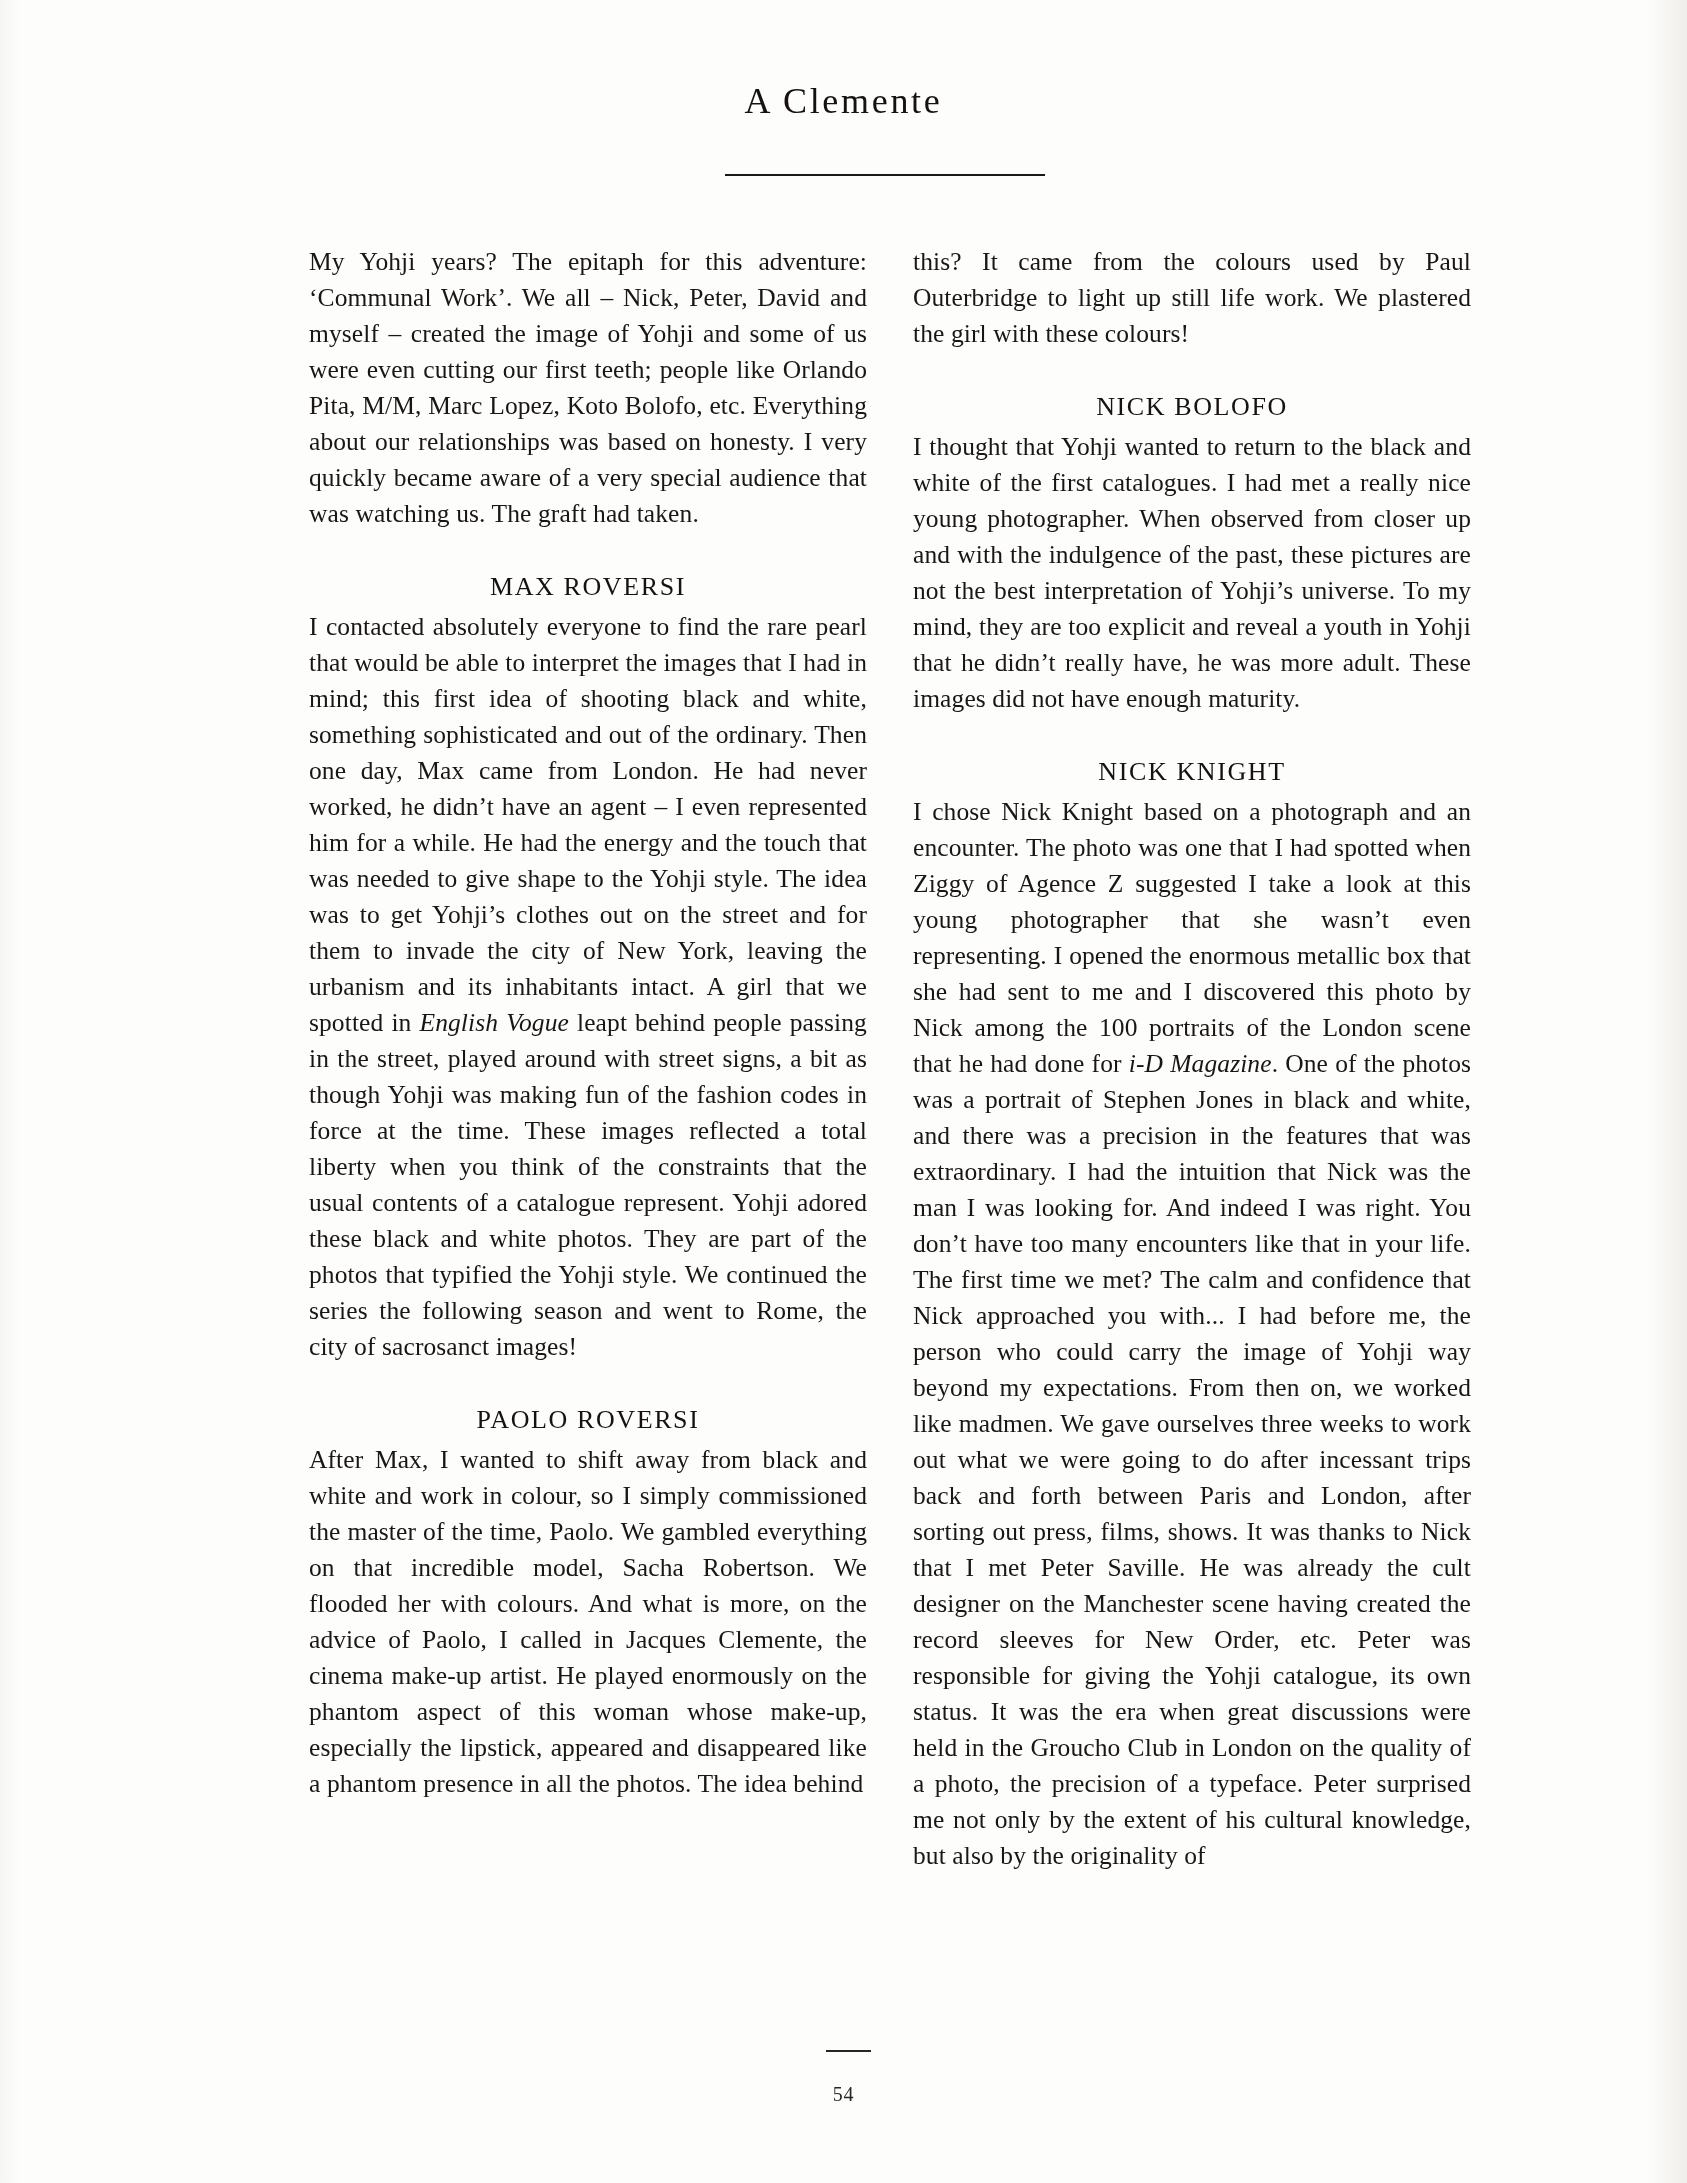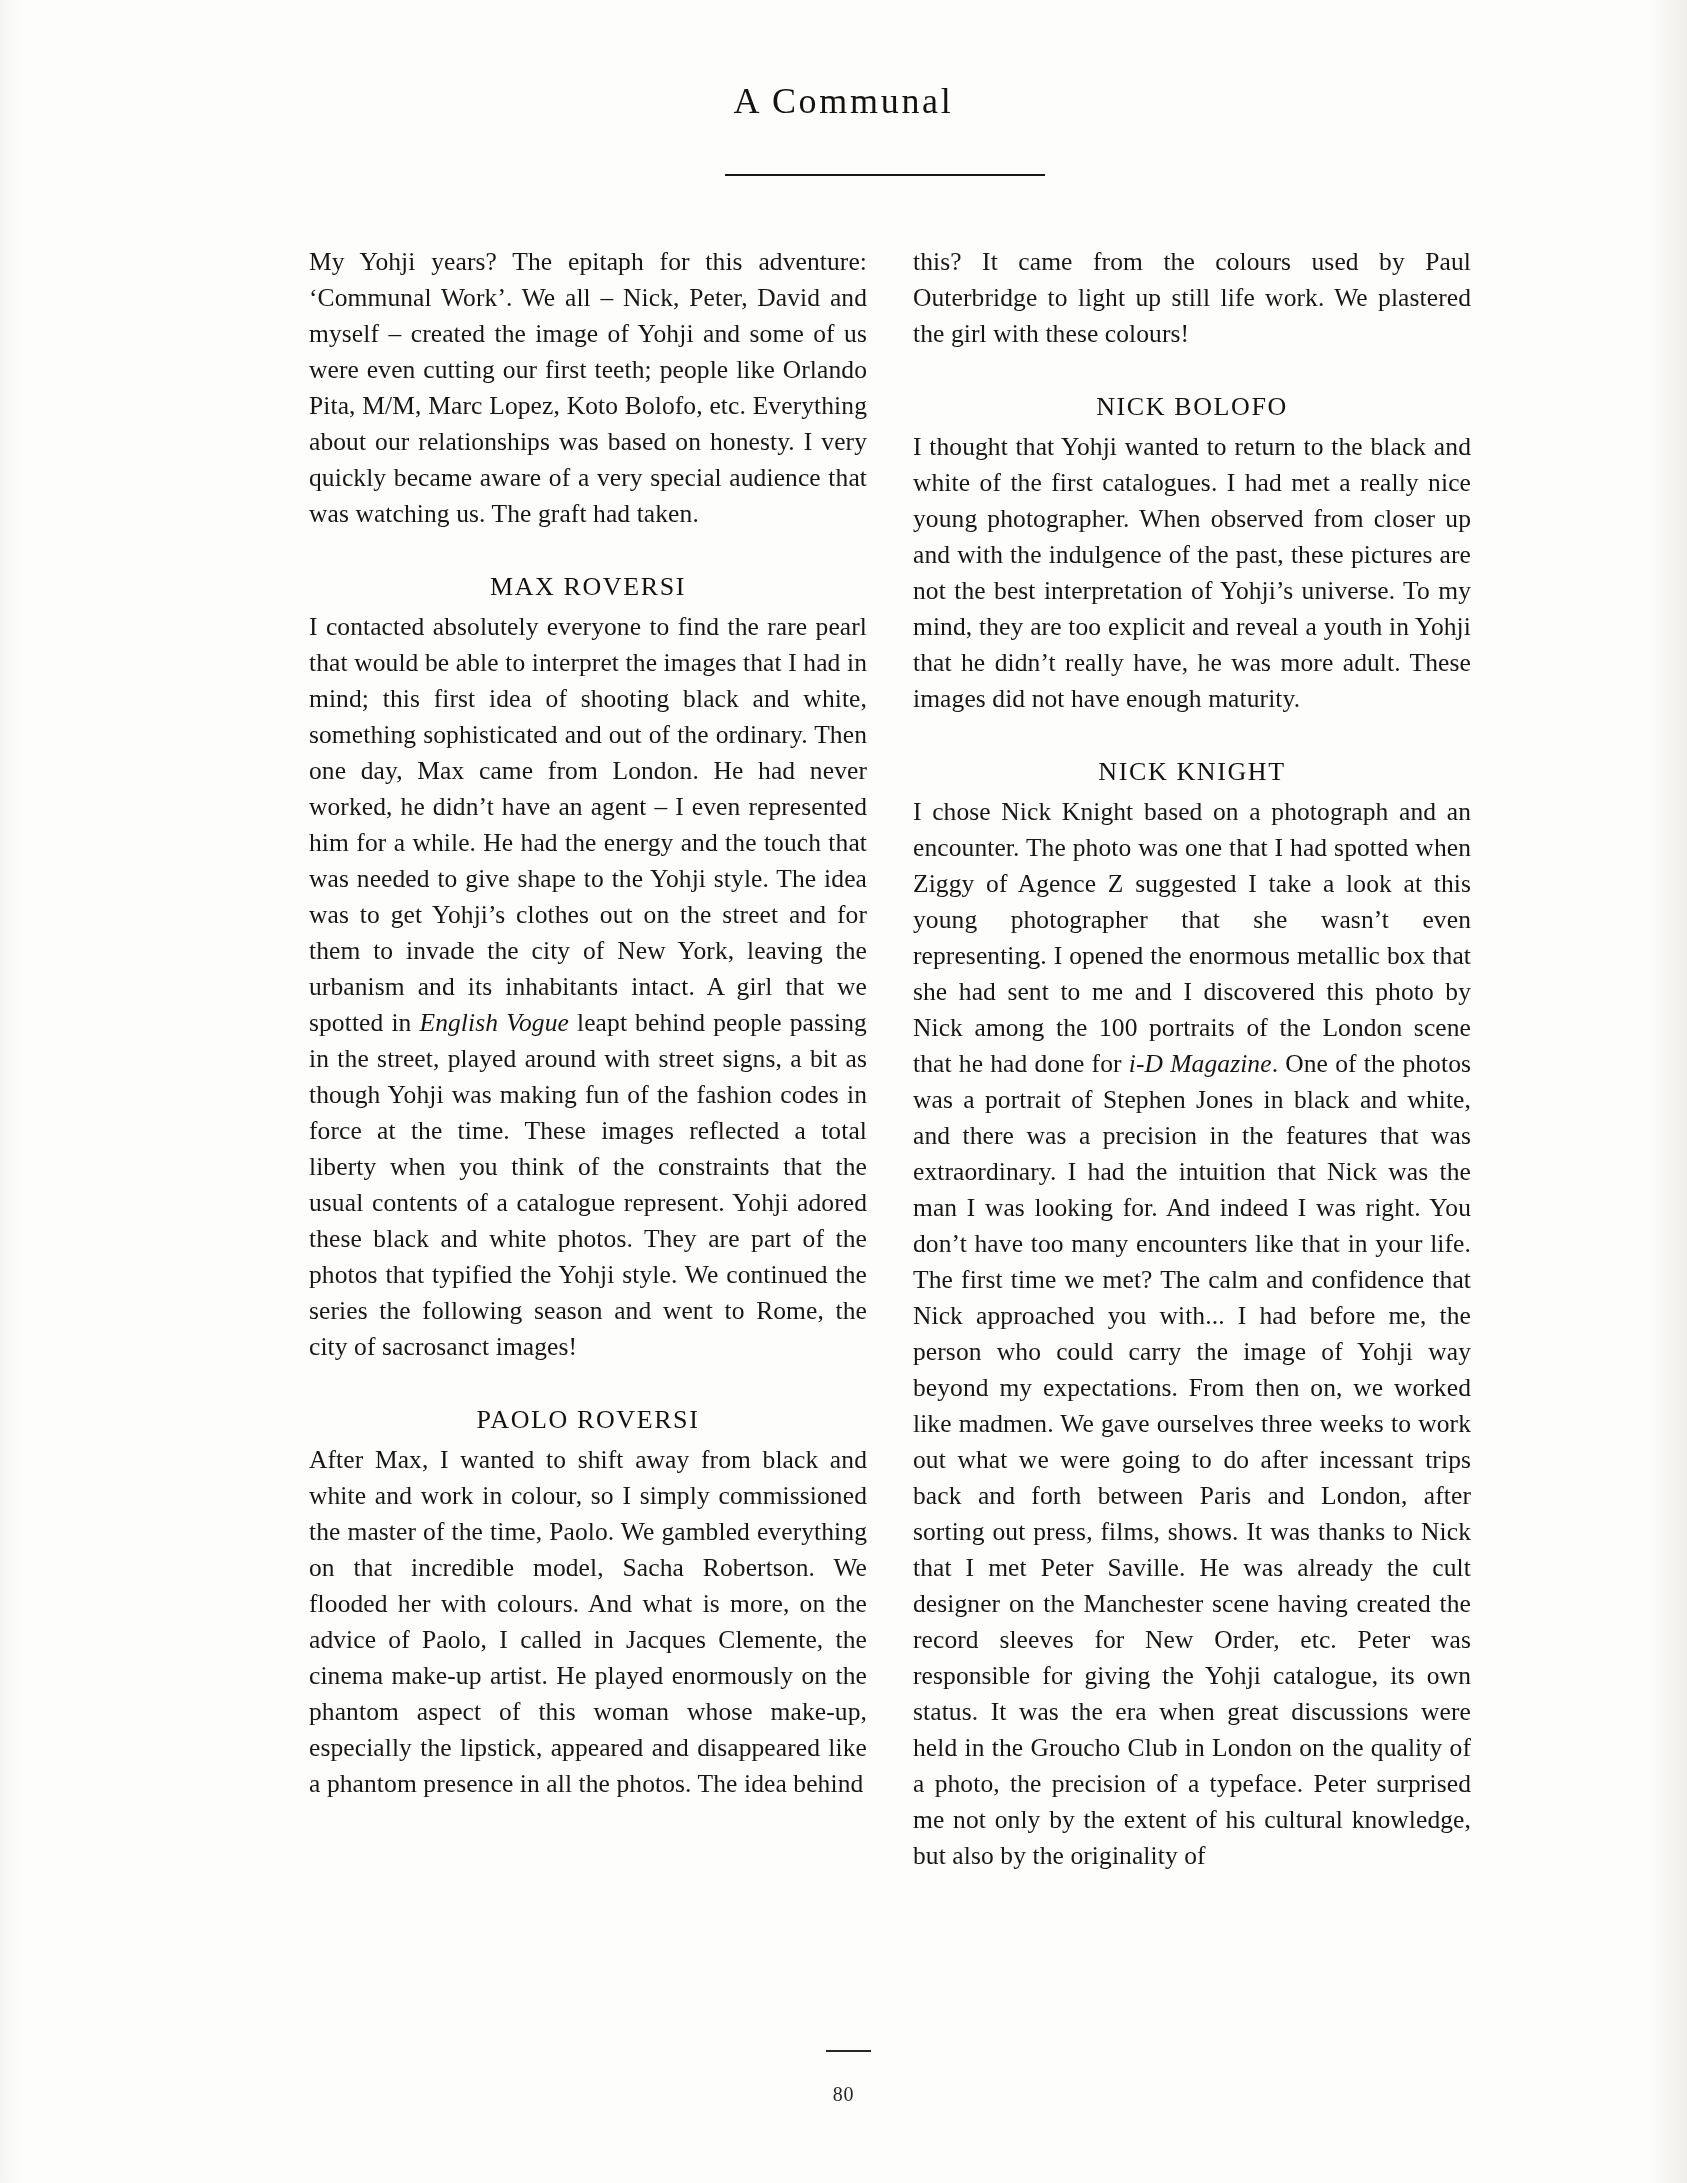--- a/index.html
+++ b/index.html
@@ -111,21 +111,21 @@
 </style>
 </head>
 <body>
 
 <div class="page">
 
   <div class="scan-edge-left"></div>
   <div class="scan-edge-right"></div>
 
   <div class="running-head">
-    <span class="title">A Communal</span>
+    <span class="title">A Clemente</span>
   </div>
   <div class="head-rule"></div>
 
   <div class="columns">
 
     <div class="col">
 
       <p class="body">My Yohji years? The epitaph for this adventure: ‘Communal Work’. We all – Nick, Peter, David and myself – created the image of Yohji and some of us were even cutting our first teeth; people like Orlando Pita, M/M, Marc Lopez, Koto Bolofo, etc. Everything about our relationships was based on honesty. I very quickly became aware of a very special audience that was watching us. The graft had taken.</p>
 
       <h2 class="section">MAX ROVERSI</h2>
@@ -144,16 +144,16 @@
       <p class="body">I thought that Yohji wanted to return to the black and white of the first catalogues. I had met a really nice young photographer. When observed from closer up and with the indulgence of the past, these pictures are not the best interpretation of Yohji’s universe. To my mind, they are too explicit and reveal a youth in Yohji that he didn’t really have, he was more adult. These images did not have enough maturity.</p>
 
       <h2 class="section">NICK KNIGHT</h2>
       <p class="body">I chose Nick Knight based on a photograph and an encounter. The photo was one that I had spotted when Ziggy of Agence Z suggested I take a look at this young photographer that she wasn’t even representing. I opened the enormous metallic box that she had sent to me and I discovered this photo by Nick among the 100 portraits of the London scene that he had done for <i>i-D Magazine</i>. One of the photos was a portrait of Stephen Jones in black and white, and there was a precision in the features that was extraordinary. I had the intuition that Nick was the man I was looking for. And indeed I was right. You don’t have too many encounters like that in your life. The first time we met? The calm and confidence that Nick approached you with... I had before me, the person who could carry the image of Yohji way beyond my expectations. From then on, we worked like madmen. We gave ourselves three weeks to work out what we were going to do after incessant trips back and forth between Paris and London, after sorting out press, films, shows. It was thanks to Nick that I met Peter Saville. He was already the cult designer on the Manchester scene having created the record sleeves for New Order, etc. Peter was responsible for giving the Yohji catalogue, its own status. It was the era when great discussions were held in the Groucho Club in London on the quality of a photo, the precision of a typeface. Peter surprised me not only by the extent of his cultural knowledge, but also by the originality of</p>
 
     </div>
 
   </div>
 
   <div class="folio-rule"></div>
-  <div class="folio">80</div>
+  <div class="folio">54</div>
 
 </div>
 
 
 </body></html>

